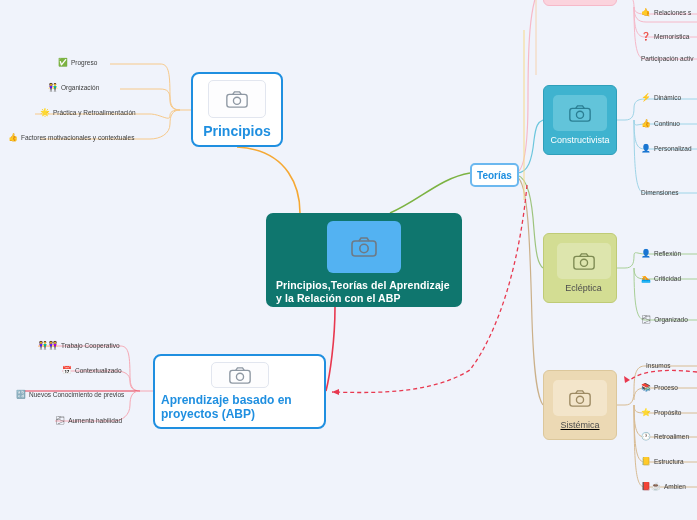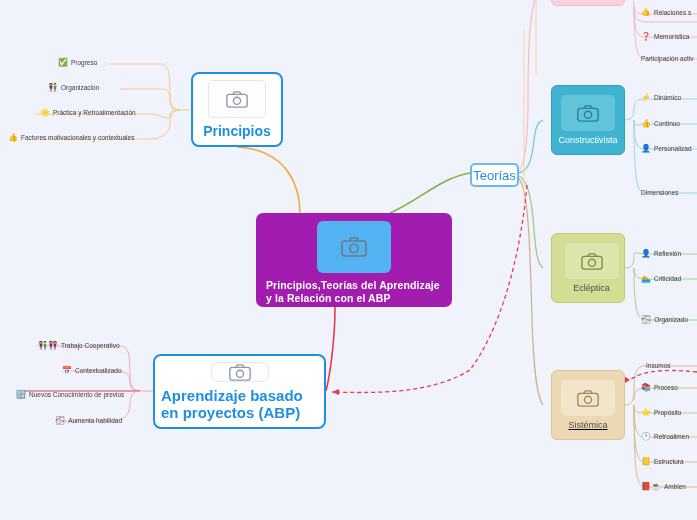--- a/index.html
+++ b/index.html
@@ -7,22 +7,22 @@
     width:697px;height:520px;overflow:hidden;
     background:#f0f3fb;
     font-family:"Liberation Sans", sans-serif;
     position:relative;
   }
   #canvas{position:absolute;inset:0;width:697px;height:520px;}
   #edges{position:absolute;left:0;top:0;width:697px;height:520px;pointer-events:none;}
 
   
   .main-node{
-    position:absolute;left:256px;top:213px;width:196px;height:94px;
-    background:#a21caf;border-radius:7px;box-sizing:border-box;
+    position:absolute;left:266px;top:213px;width:196px;height:94px;
+    background:#0f766e;border-radius:7px;box-sizing:border-box;
     padding:8px 10px 6px 10px;
   }
   .main-node .thumb{
     width:74px;height:52px;margin:0 auto;background:#53b2f2;border-radius:6px;
     display:flex;align-items:center;justify-content:center;
   }
   .main-node .title{
     color:#ffffff;font-weight:bold;font-size:10.5px;line-height:13px;
     margin-top:6px;letter-spacing:.1px;
   }
@@ -36,36 +36,35 @@
   .box-node .thumb{
     border:1px solid #e2e6ef;background:#fdfdfe;border-radius:5px;
     display:flex;align-items:center;justify-content:center;
   }
   .box-node .title{color:#1f8fe0;font-weight:bold;font-size:14px;margin-top:5px;}
 
   #node-principios{left:191px;top:72px;width:92px;height:75px;}
   #node-principios .thumb{width:56px;height:38px;}
   #node-abp{left:153px;top:354px;width:173px;height:75px;}
   #node-abp .thumb{width:56px;height:38px;}
-  #node-abp .title{font-size:15px;}
+  #node-abp .title{font-size:12px;}
 
   
   #node-teorias{
     position:absolute;left:470px;top:163px;width:45px;height:20px;
     background:#ffffff;border:2px solid #6cb8ef;border-radius:5px;
     display:flex;align-items:center;justify-content:center;
   }
-  #node-teorias .title{color:#1f8fe0;font-weight:normal;font-size:13px;}
+  #node-teorias .title{color:#1f8fe0;font-weight:bold;font-size:10px;}
 
   
   .cat-card{
     position:absolute;box-sizing:border-box;border-radius:6px;
     display:flex;flex-direction:column;align-items:center;justify-content:center;
     padding:5px;
-    margin-left:8px;
   }
   .cat-card .thumb{border-radius:5px;display:flex;align-items:center;justify-content:center;}
   .cat-card .title{font-size:9px;margin-top:4px;}
 
   #cat-cognitiva{
     left:543px;top:-30px;width:74px;height:36px;
     background:#fbd3dd;border:1px solid #f6b8c8;justify-content:flex-end;
   }
 
   #cat-constructivista{

